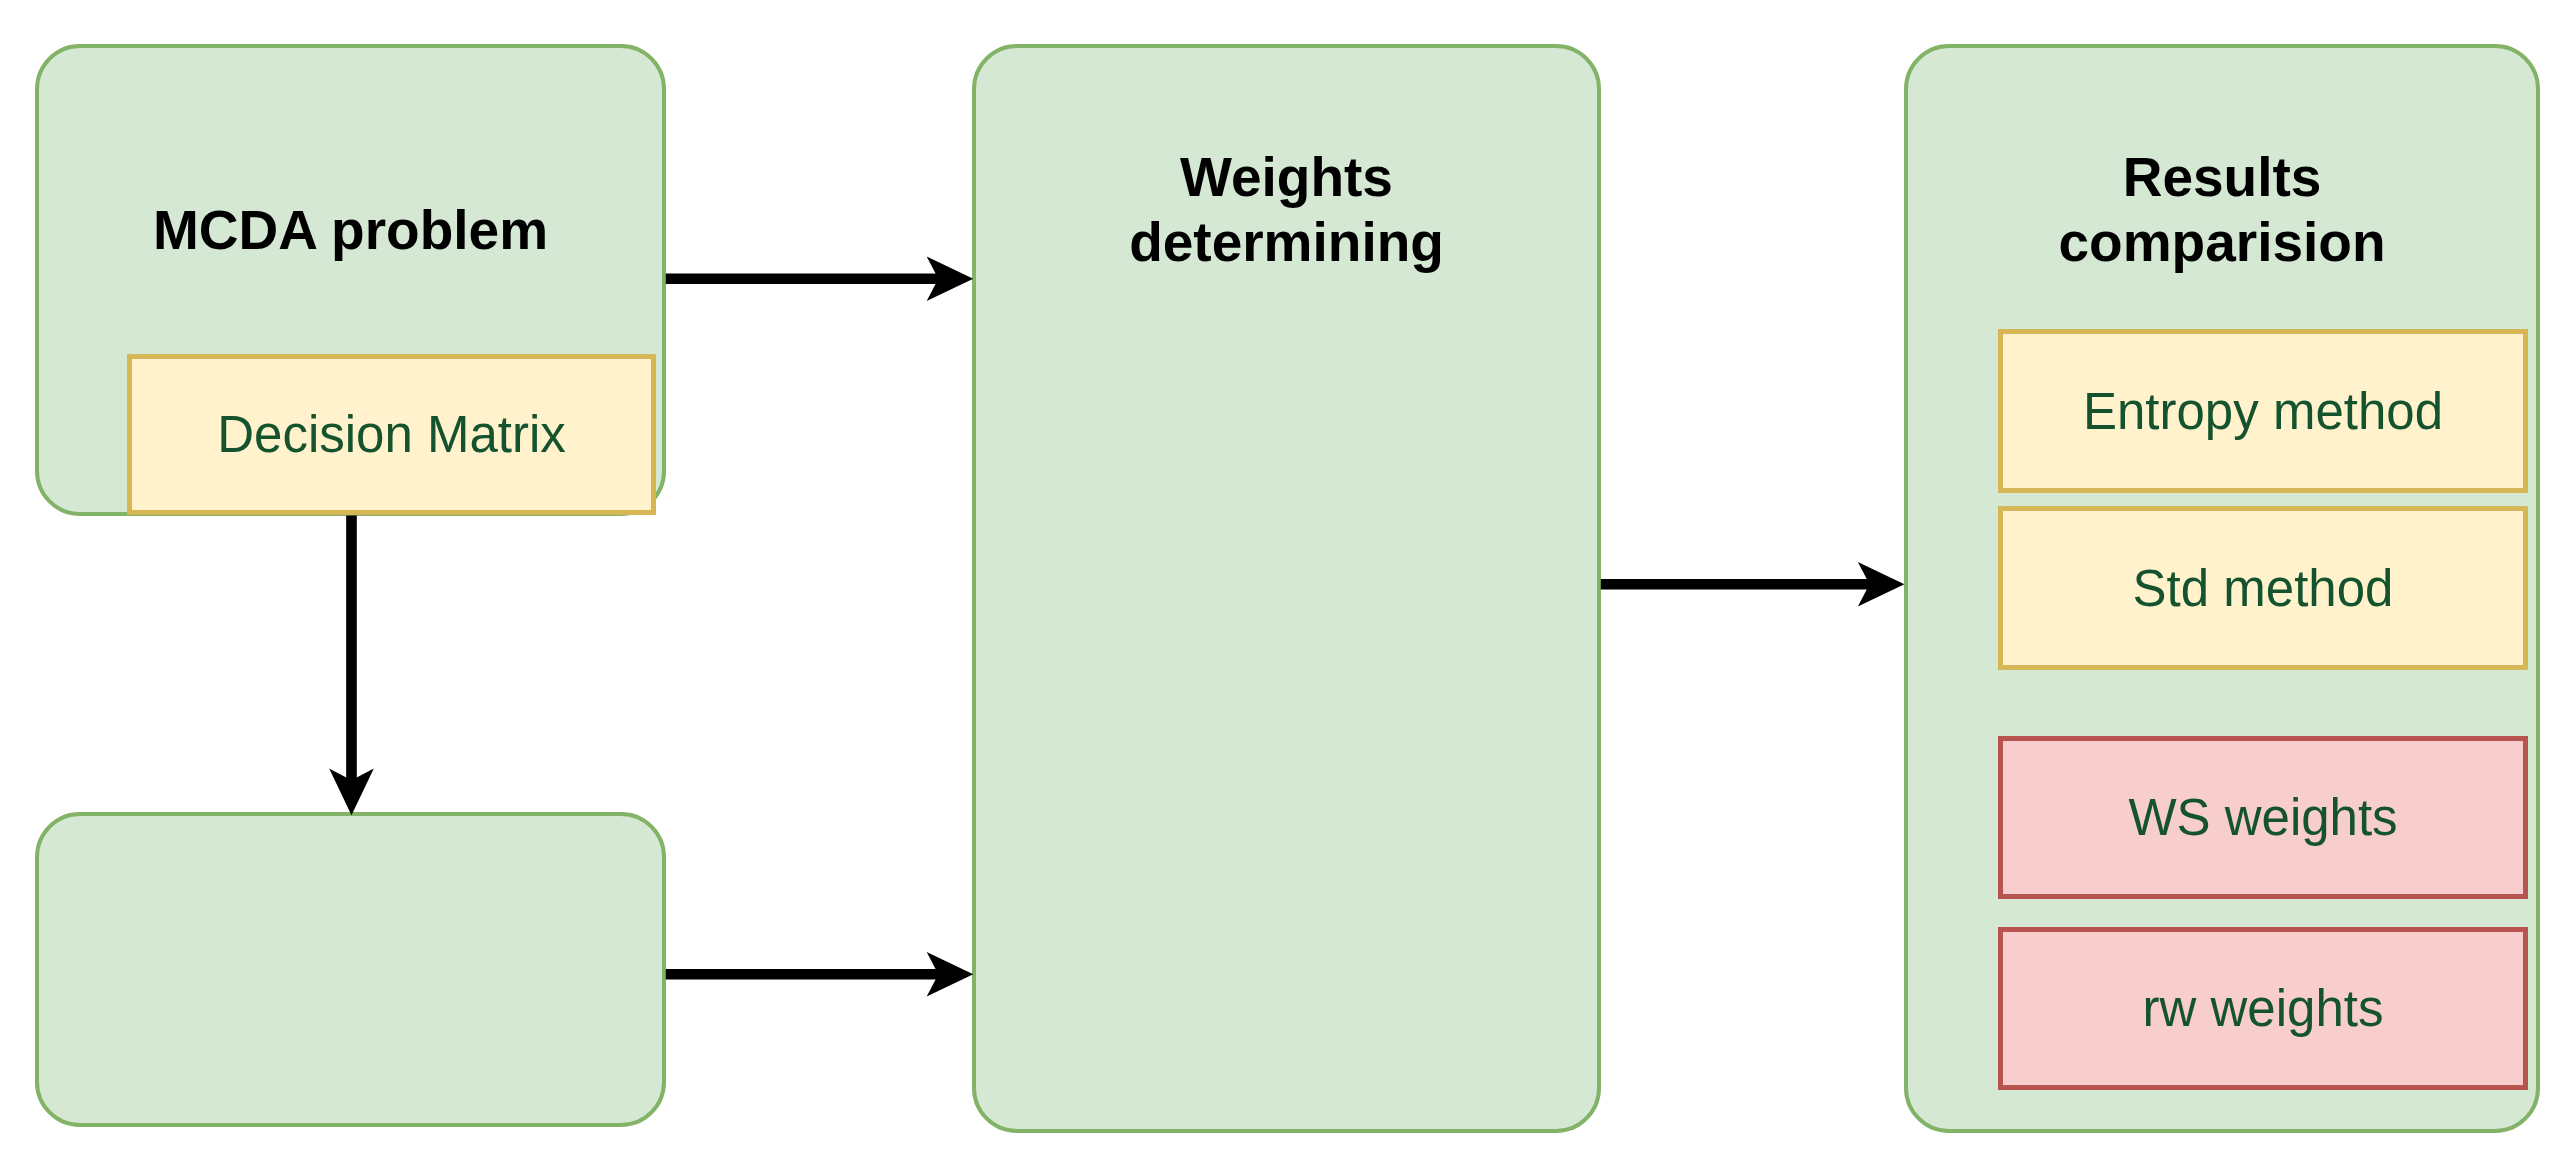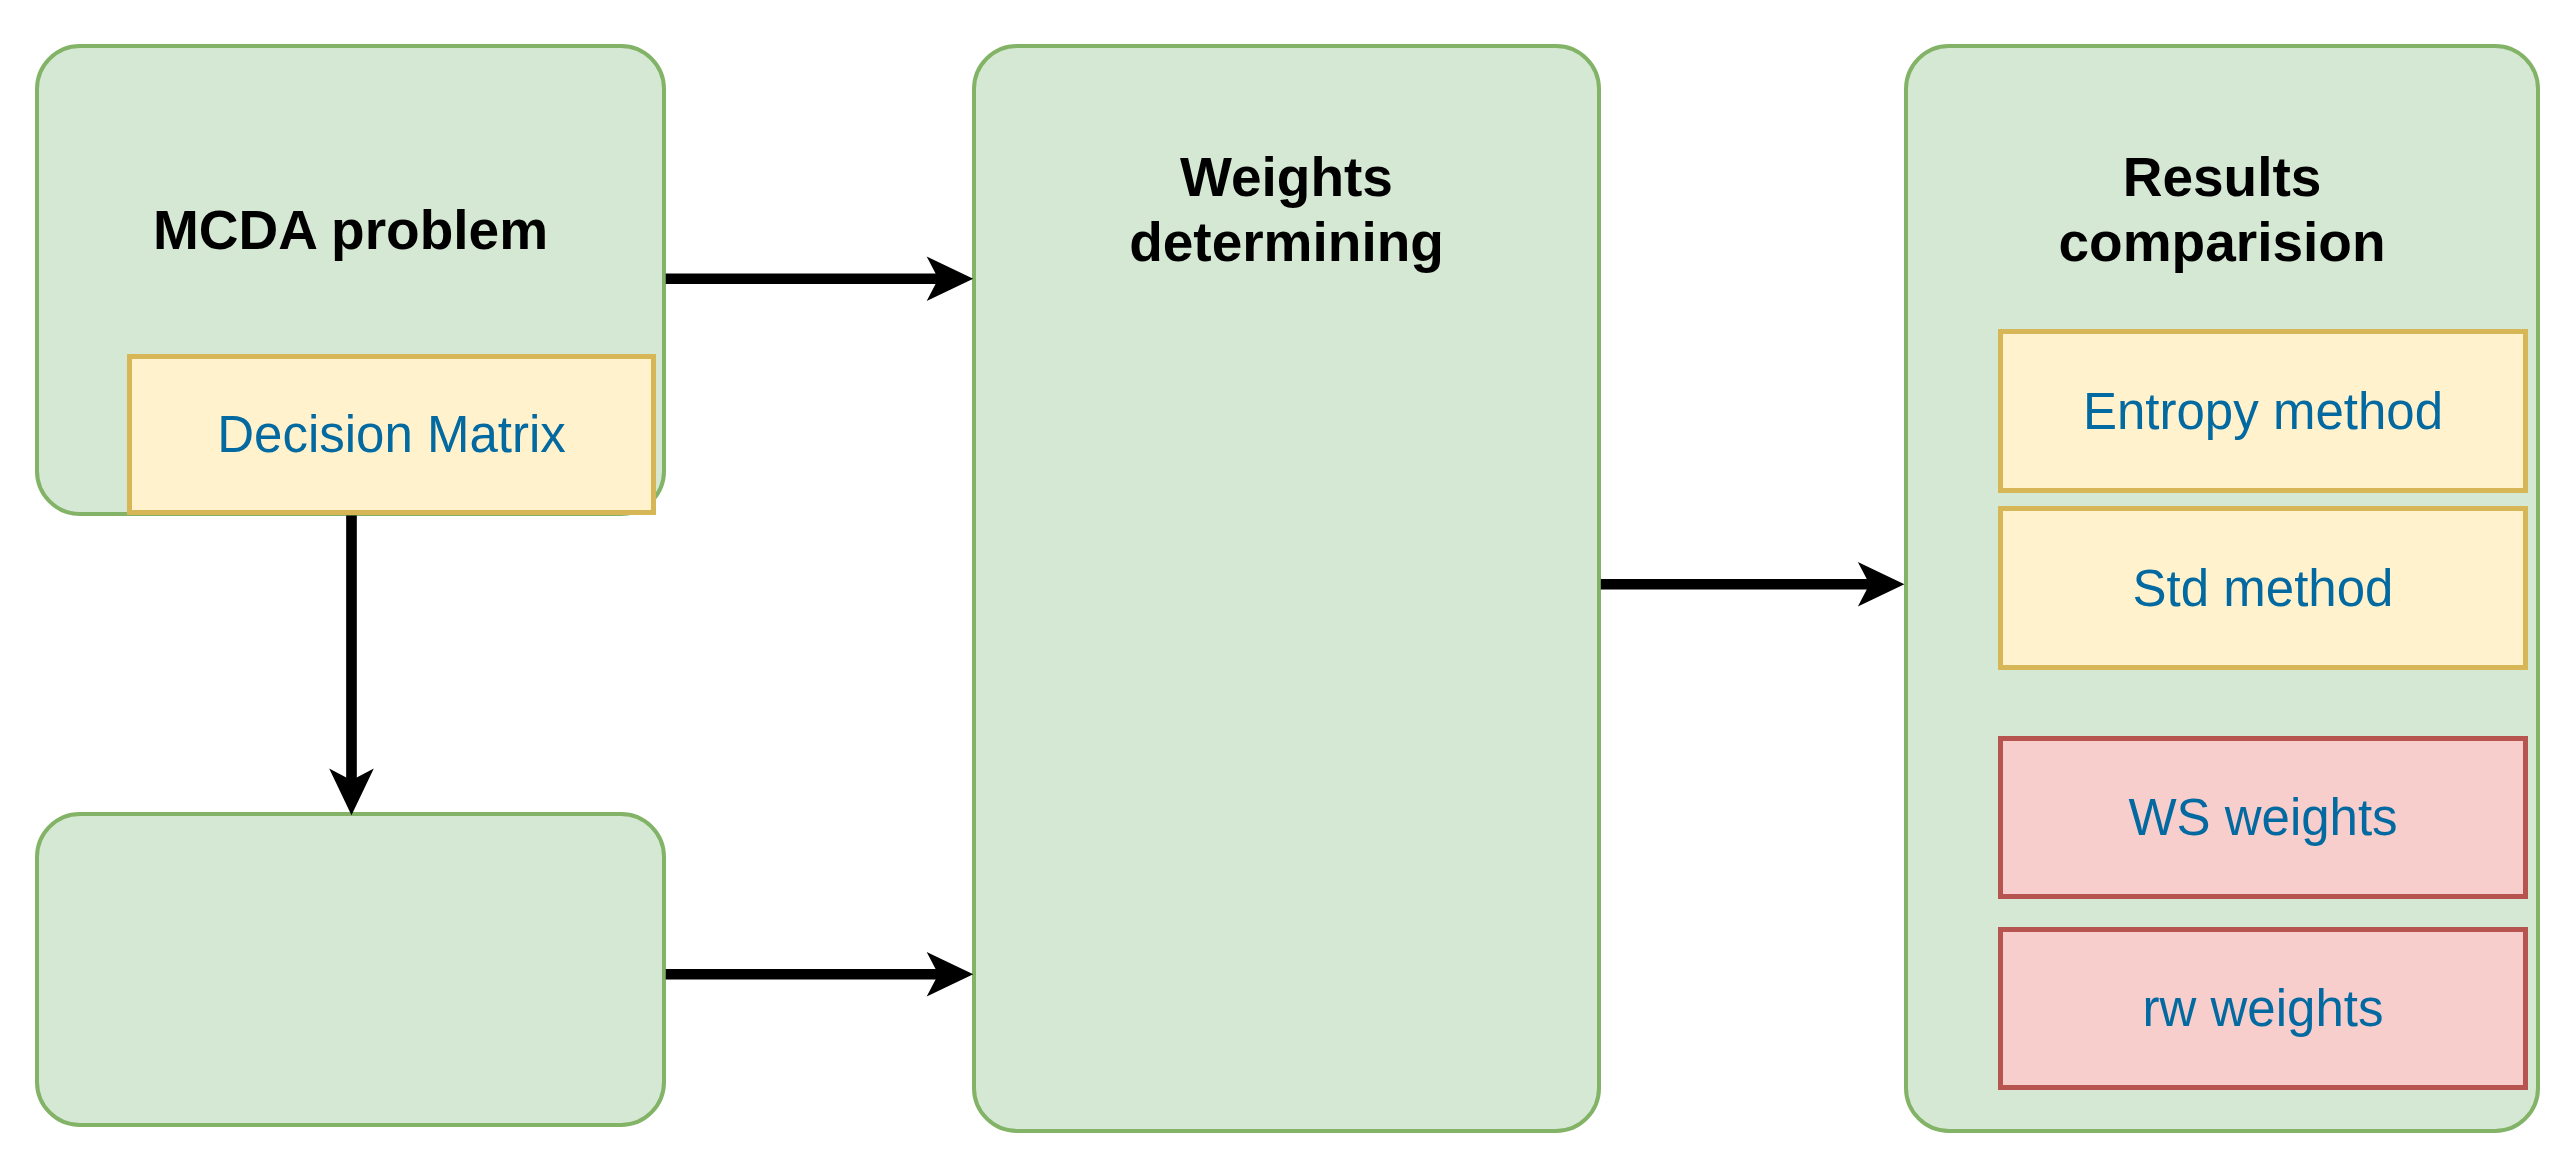--- a/index.html
+++ b/index.html
@@ -40,21 +40,21 @@
   }
 
   
   .item-box {
     position: absolute;
     box-sizing: border-box;
     display: flex;
     align-items: center;
     justify-content: center;
     text-align: center;
-    color: #0369a1;
+    color: #14532d;
   }
   .item-box.yellow {
     background: #fff2cc;
     border: 5.8px solid #d6b656;
   }
   .item-box.red {
     background: #f8cecc;
     border: 5.8px solid #b85450;
   }
 

